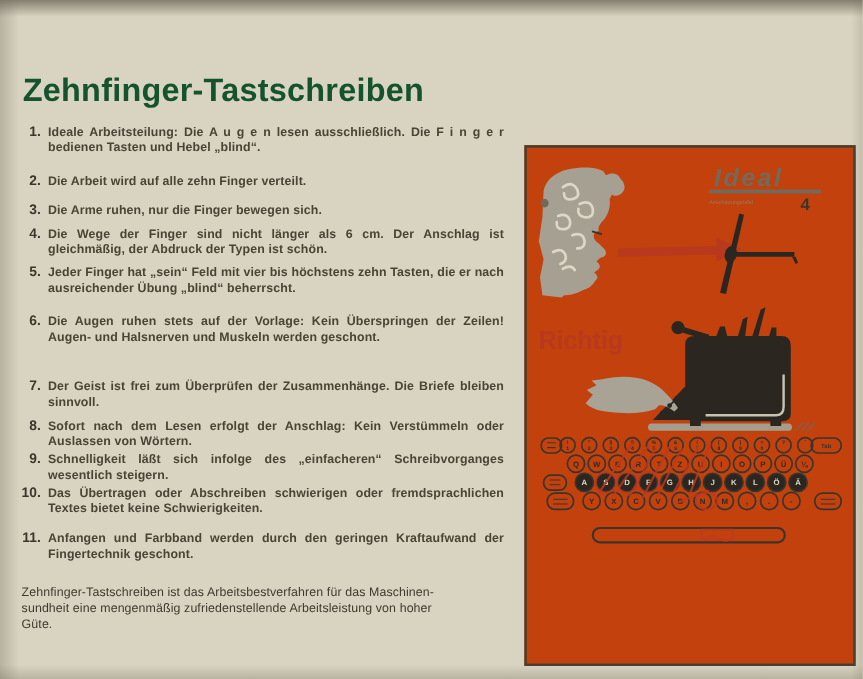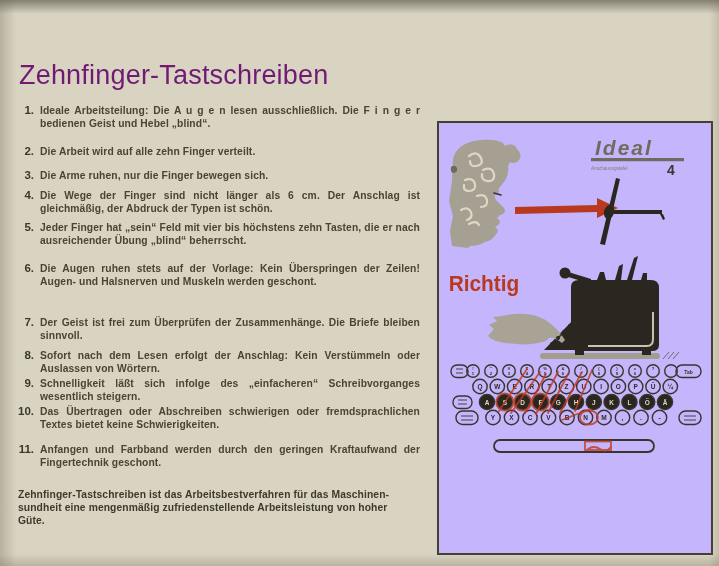--- a/index.html
+++ b/index.html
@@ -14,21 +14,21 @@
     background:linear-gradient(180deg,rgba(80,76,62,.62),rgba(80,76,62,0));}
   .edge-left{left:0;top:0;width:16px;height:566px;
     background:linear-gradient(90deg,rgba(110,105,88,.32),rgba(110,105,88,0));}
   .edge-bottom{left:0;bottom:0;width:719px;height:12px;
     background:linear-gradient(0deg,rgba(110,105,88,.30),rgba(110,105,88,0));}
   .edge-right{right:0;top:0;width:10px;height:566px;
     background:linear-gradient(270deg,rgba(110,105,88,.20),rgba(110,105,88,0));}
 
   .page-title{
     position:absolute;left:19px;top:42px;
-    font-size:27px;font-weight:normal;color:#701a75;letter-spacing:.2px;text-align:center;
+    font-size:27px;font-weight:bold;color:#14532d;letter-spacing:.2px;text-align:center;
   }
   .list{position:absolute;left:18px;top:104px;width:402px;}
   .item{display:flex;align-items:flex-start;}
   .item .num{
     flex:0 0 16px;text-align:right;margin-right:6px;
     font-size:11.5px;font-weight:bold;color:#3c372c;line-height:13px;
   }
   .item .txt{
     flex:1;font-size:10.3px;font-weight:bold;color:#4a4434;
     line-height:13px;text-align:justify;letter-spacing:.1px;
@@ -42,44 +42,44 @@
   .item:nth-child(6){margin-bottom:28px;}
   .item:nth-child(7){margin-bottom:7px;}
   .item:nth-child(8){margin-bottom:2px;}
   .item:nth-child(9){margin-bottom:2px;}
   .item:nth-child(10){margin-bottom:12px;}
   .item:nth-child(11){margin-bottom:5px;}
   .item:nth-child(12){margin-bottom:0;}
 
   .footer{
     position:absolute;left:18px;top:489px;width:412px;
-    font-size:10.3px;font-weight:bold;color:#3e392c;line-height:12.8px;
+    font-size:10.3px;font-weight:normal;color:#3e392c;line-height:12.8px;
     letter-spacing:.1px;
   }
 
   .panel{
     position:absolute;left:437px;top:121px;width:276px;height:434px;
-    background:#c4b5fd;border:2px solid #443f30;box-sizing:border-box;
+    background:#c2410c;border:2px solid #443f30;box-sizing:border-box;
   }
   .panel svg{position:absolute;left:0;top:0;}
 </style>
 </head>
 <body>
 
 <div class="edge edge-top"></div>
 <div class="edge edge-left"></div>
 <div class="edge edge-bottom"></div>
 <div class="edge edge-right"></div>
 
 <h1 class="page-title">Zehnfinger-Tastschreiben</h1>
 
 <div class="list" id="list">
   <div class="item">
     <span class="num">1.</span>
-    <span class="txt">Ideale Arbeitsteilung: Die A u g e n lesen ausschließlich. Die F i n g e r bedienen Geist und Hebel „blind“.</span>
+    <span class="txt">Ideale Arbeitsteilung: Die A u g e n lesen ausschließlich. Die F i n g e r bedienen Tasten und Hebel „blind“.</span>
   </div>
 
   <div class="item">
     <span class="num">2.</span>
     <span class="txt">Die Arbeit wird auf alle zehn Finger verteilt.</span>
   </div>
 
   <div class="item">
     <span class="num">3.</span>
     <span class="txt">Die Arme ruhen, nur die Finger bewegen sich.</span>

